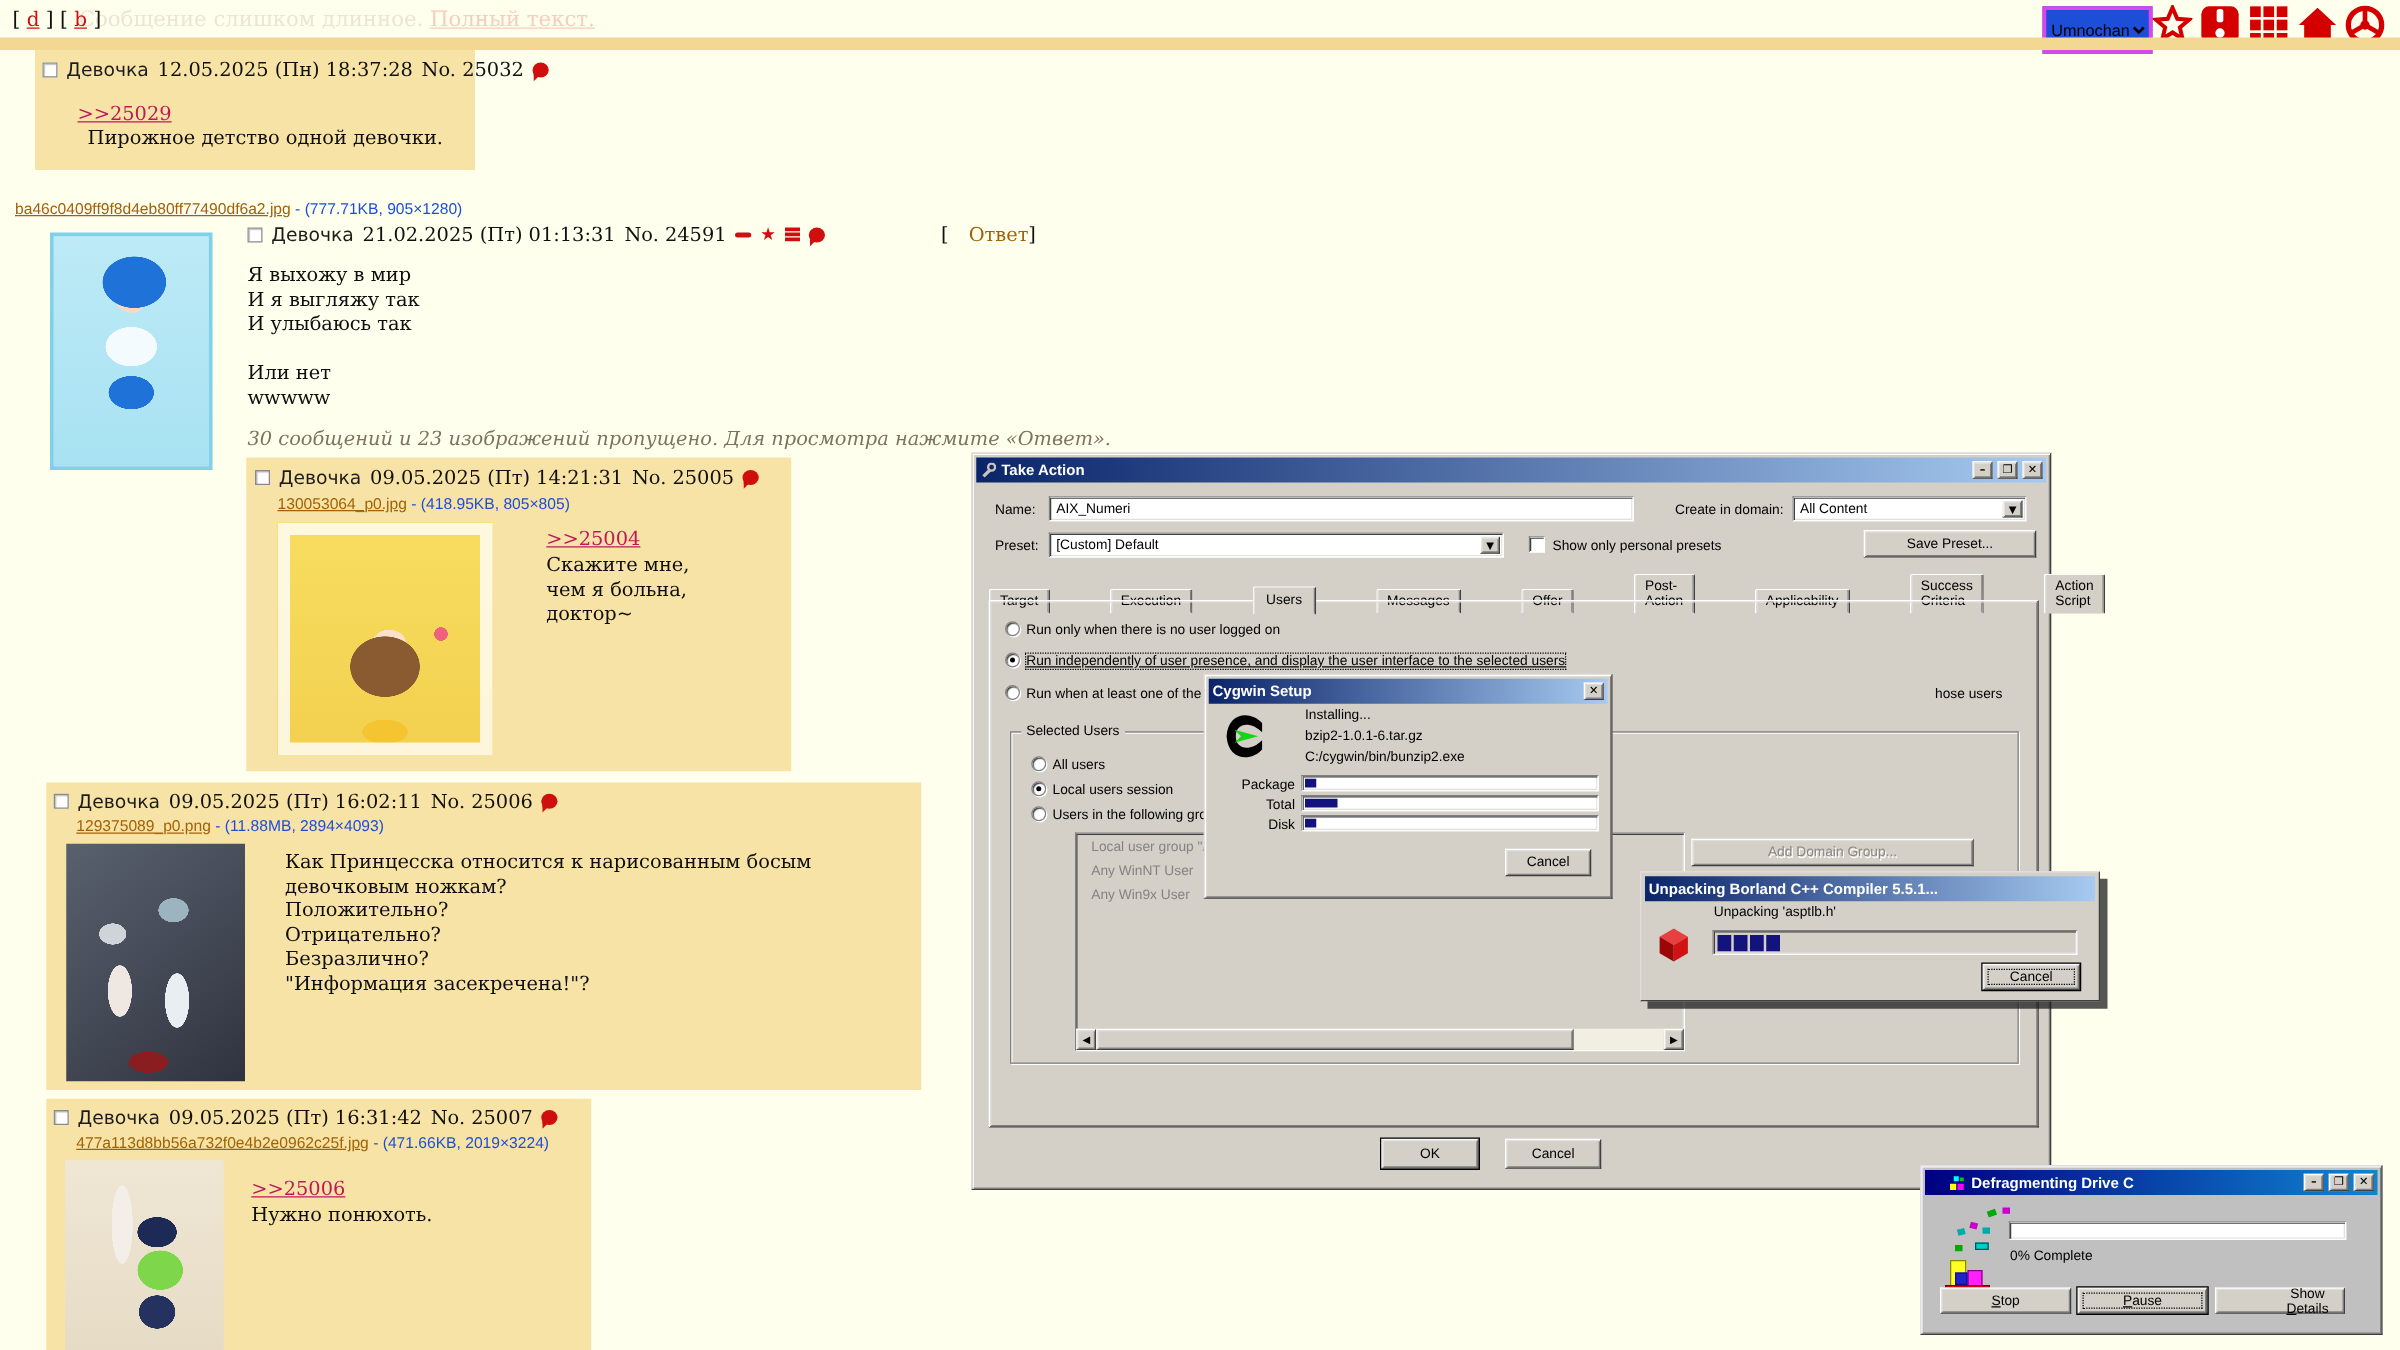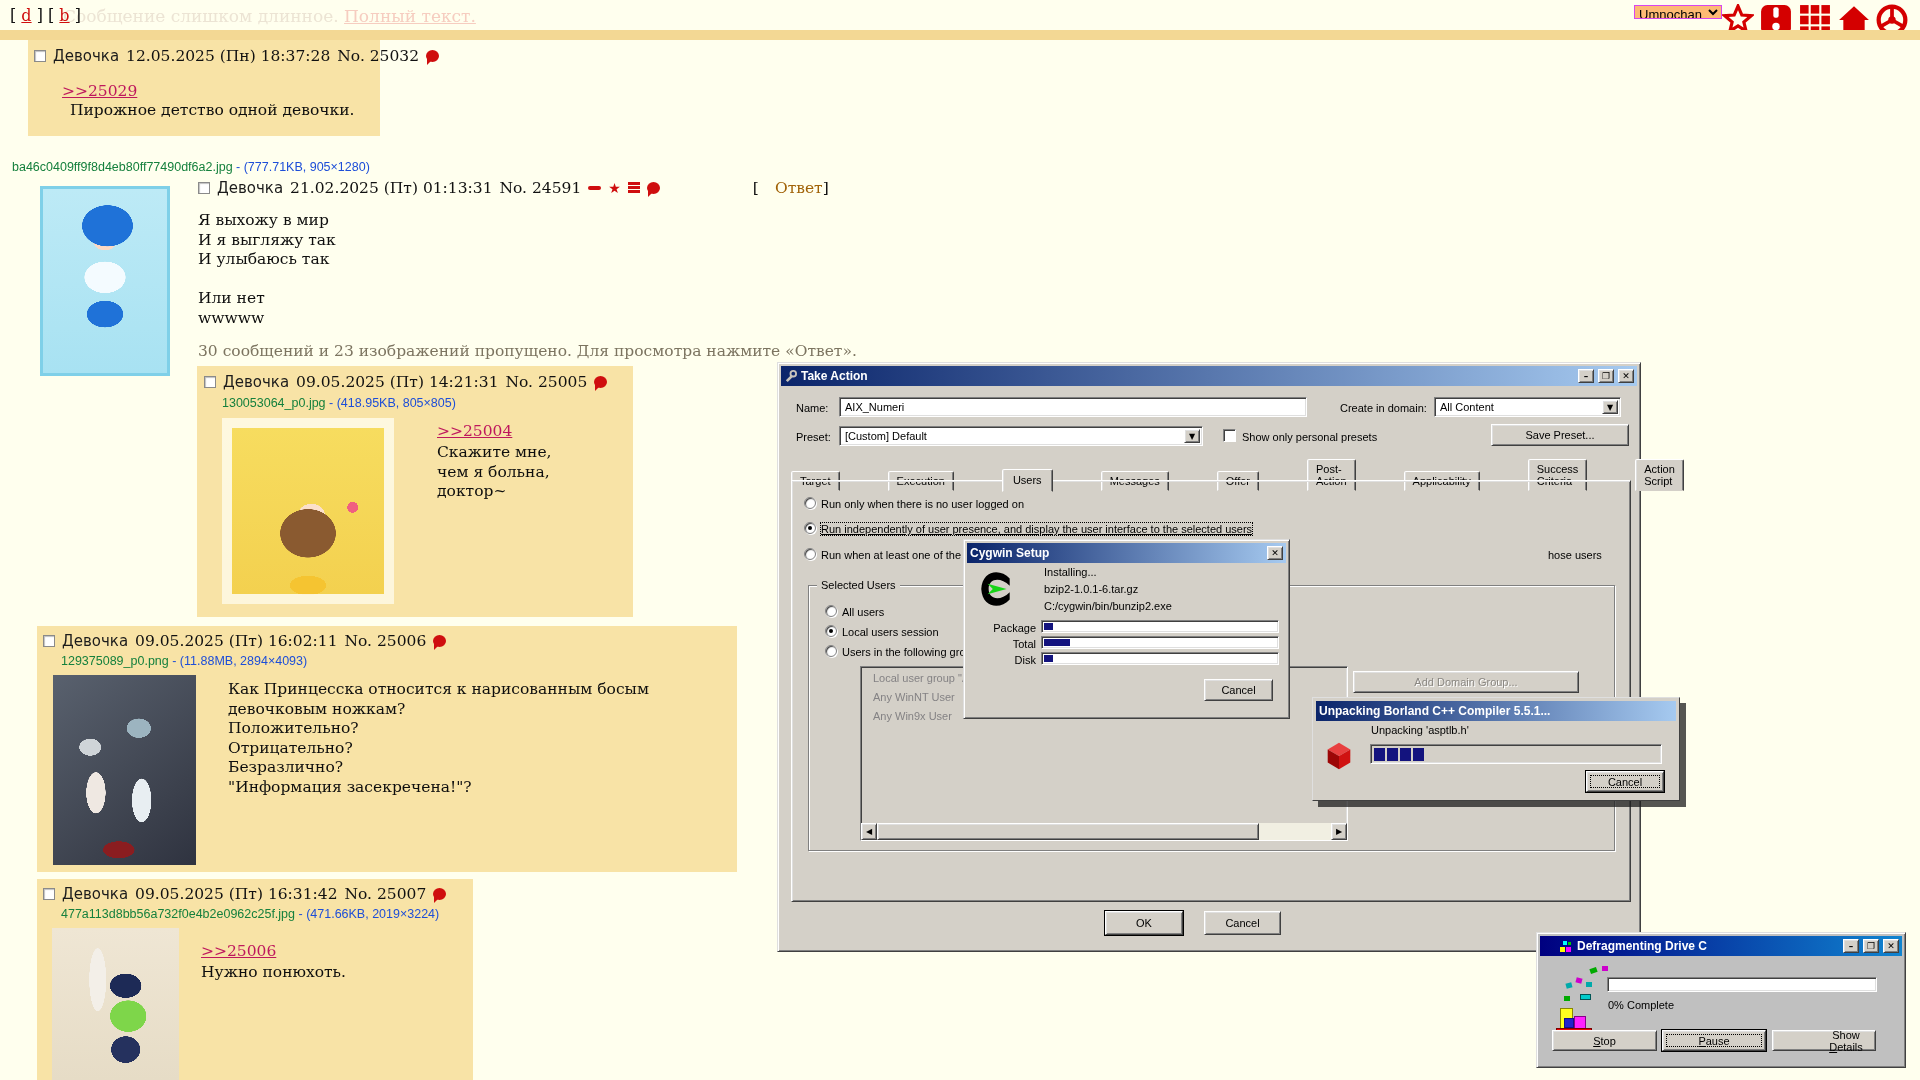--- a/index.html
+++ b/index.html
@@ -7,39 +7,39 @@
   body { position:relative; background:#ffffee; overflow:hidden;
          font-family:"DejaVu Serif", serif; }
   .abs { position:absolute; }
 
   
   .strip { left:0; top:30px; width:1920px; height:10px; background:#f3d894; }
   .toplinks { left:10px; top:6px; font:16px "DejaVu Serif", serif; color:#111; }
   .toplinks a { color:#cf0e0e; text-decoration:underline; cursor:pointer; }
   .faded { left:63px; top:6px; font:17px "DejaVu Serif", serif; color:#ece4d4; }
   .faded a { color:#f6cdc0; text-decoration:underline; }
-  .board-select { left:1634px; top:5px; width:88px; height:14px;
-     font:13px "Liberation Sans", sans-serif; background:#fdba74; border:1px solid #d946ef; }
+  .board-select { left:1634px; top:5px; width:88px; height:38px;
+     font:13px "Liberation Sans", sans-serif; background:#1d4ed8; border:3px solid #d946ef; }
   .hicon { top:4px; width:32px; height:32px; cursor:pointer; }
 
   .post { position:absolute; background:#f8e3a6; }
   .phead { display:flex; align-items:center; gap:7px; white-space:nowrap; }
   .cb { width:12px; height:12px; background:#fff; border:1px solid #8a8a8a;
         box-shadow:inset 1px 1px 1px rgba(0,0,0,.25); flex:0 0 auto; }
   .p-name { font:15px "DejaVu Sans", sans-serif; color:#1c1c1c; }
   .p-date, .p-no { font:15.5px "DejaVu Serif", serif; color:#111; }
   .bubble { width:13px; height:12px; background:#cf0e0e; border-radius:50%; position:relative; }
   .bubble::after { content:""; position:absolute; left:1px; bottom:-3px;
      border:4px solid transparent; border-top-color:#cf0e0e; border-left-color:#cf0e0e; }
   .mini-dash { width:13px; height:4px; background:#cf0e0e; border-radius:2px; }
   .mini-star { color:#cf0e0e; font:14px "DejaVu Sans", sans-serif; line-height:1; }
   .mini-bars { width:12px; height:3px; background:#cf0e0e; margin-bottom:9px;
      box-shadow:0 4px 0 #cf0e0e, 0 8px 0 #cf0e0e; }
   .filelink { font:12.5px "Liberation Sans", sans-serif; white-space:nowrap; }
-  .filelink a { color:#15803d; cursor:pointer; }
+  .filelink a { color:#a16207; text-decoration:underline; cursor:pointer; }
   .filelink span { color:#1d4ed8; }
   .body-line { font:15.5px "DejaVu Serif", serif; color:#0e0e0e; line-height:19.5px; min-height:19.5px; white-space:nowrap; }
   .ref { font:15.5px "DejaVu Serif", serif; color:#be185d; text-decoration:underline; cursor:pointer; }
   .reply-link { font:15.5px "DejaVu Serif", serif; color:#111; }
   .reply-link a { color:#a16207; cursor:pointer;margin-left:16px; }
   .omitted { font:15.5px "DejaVu Serif", serif; color:#7c7460; }
 
   .thumb { cursor:pointer; }
   .t-op { background:
       radial-gradient(ellipse 42px 34px at 52% 20%, #1f72d8 0 60%, transparent 61%),
@@ -204,21 +204,21 @@
   <span class="reply-link" style="margin-left:86px;"><span>[</span><a>Ответ</a><span>]</span></span>
 </div>
 <div class="abs" style="left:198px; top:211px;">
   <div class="body-line">Я выхожу в мир</div>
   <div class="body-line">И я выгляжу так</div>
   <div class="body-line">И улыбаюсь так</div>
   <div class="body-line"></div>
   <div class="body-line">Или нет</div>
   <div class="body-line">wwwww</div>
 </div>
-<div class="abs omitted" style="left:198px; top:342px;">30 сообщений и 23 изображений пропущено. Для просмотра нажмите «Ответ».</div>
+<div class="abs omitted" style="left:198px; top:342px;font-style:italic;">30 сообщений и 23 изображений пропущено. Для просмотра нажмите «Ответ».</div>
 
 <div class="post" style="left:197px; top:366px; width:436px; height:251px;">
   <div class="phead" style="position:absolute; left:7px; top:7px;">
     <span class="cb"></span>
     <span class="p-name">Девочка</span>
     <span class="p-date">09.05.2025 (Пт) 14:21:31</span>
     <span class="p-no">No. 25005</span>
     <span class="bubble"></span>
   </div>
   <div class="abs filelink" style="left:25px; top:30px;">

